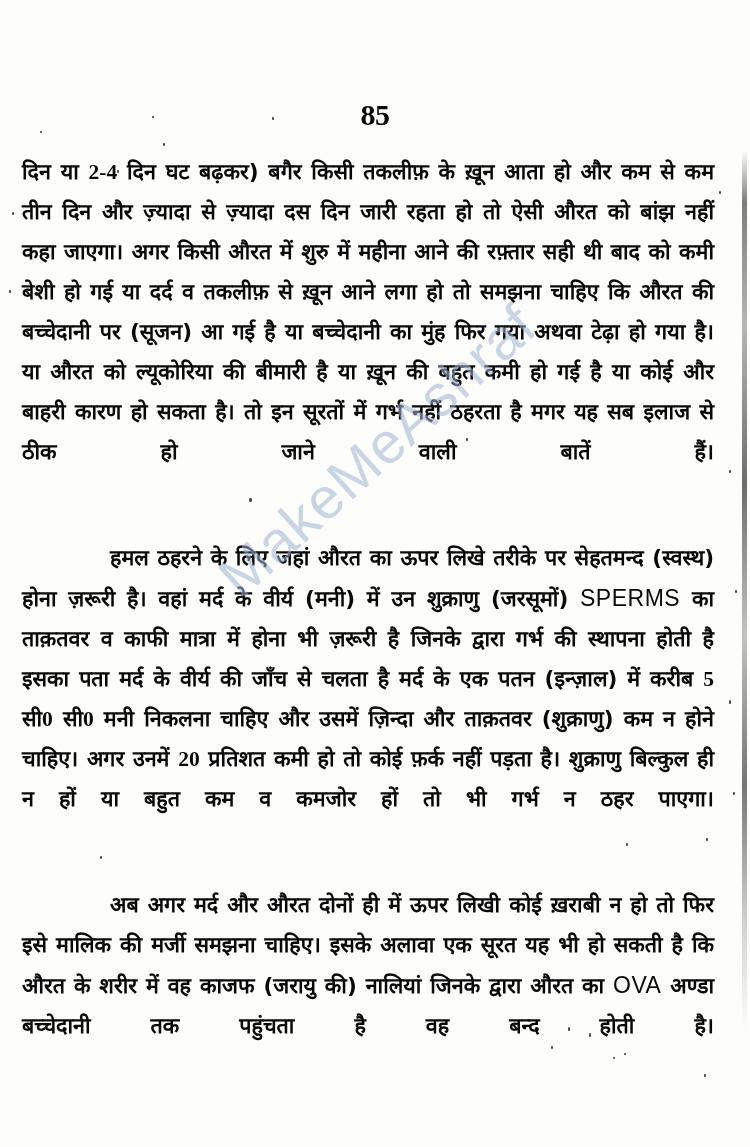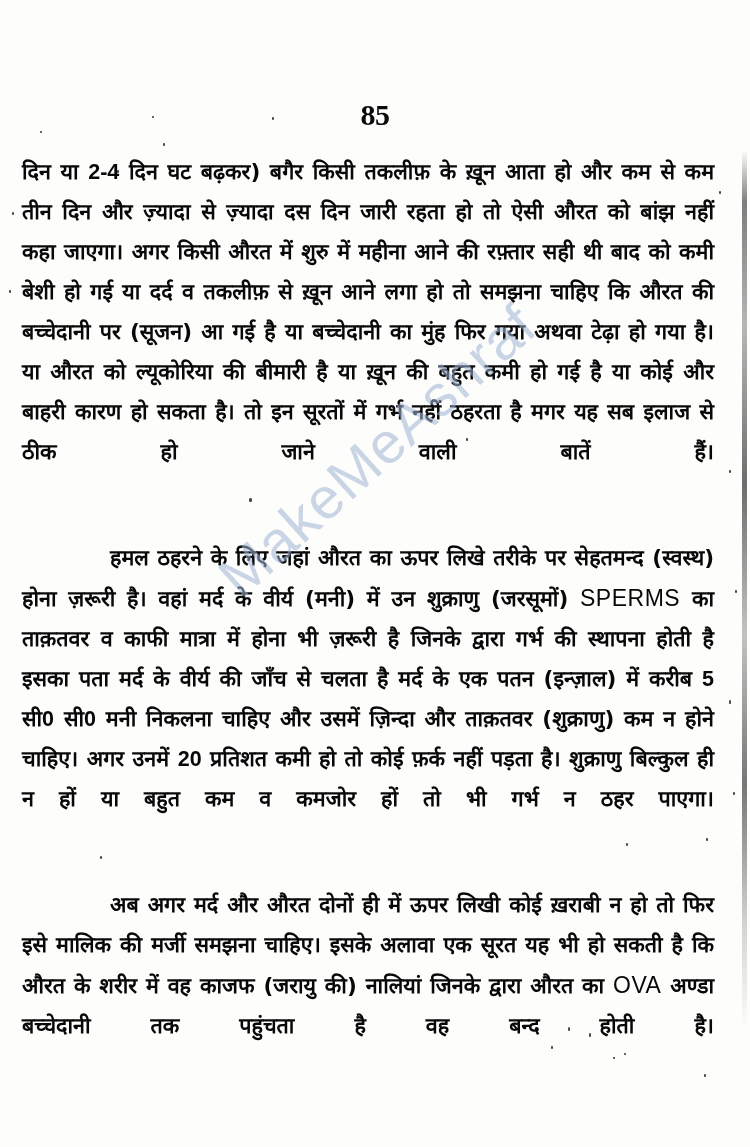--- a/index.html
+++ b/index.html
@@ -68,21 +68,21 @@
 
   
   .latin {
     font-family: "Liberation Sans", "DejaVu Sans", sans-serif;
     font-weight: 400;
     font-size: 23px;
     letter-spacing: 0.5px;
   }
 
   .num {
-    font-family: Liberation Sans, sans-serif;
+    font-family: Liberation Serif, serif;
     font-weight: 600;
   }
 
   
   .watermark {
     position: absolute;
     left: 205px;
     top: 560px;
     transform: rotate(-42deg);
     transform-origin: left top;

